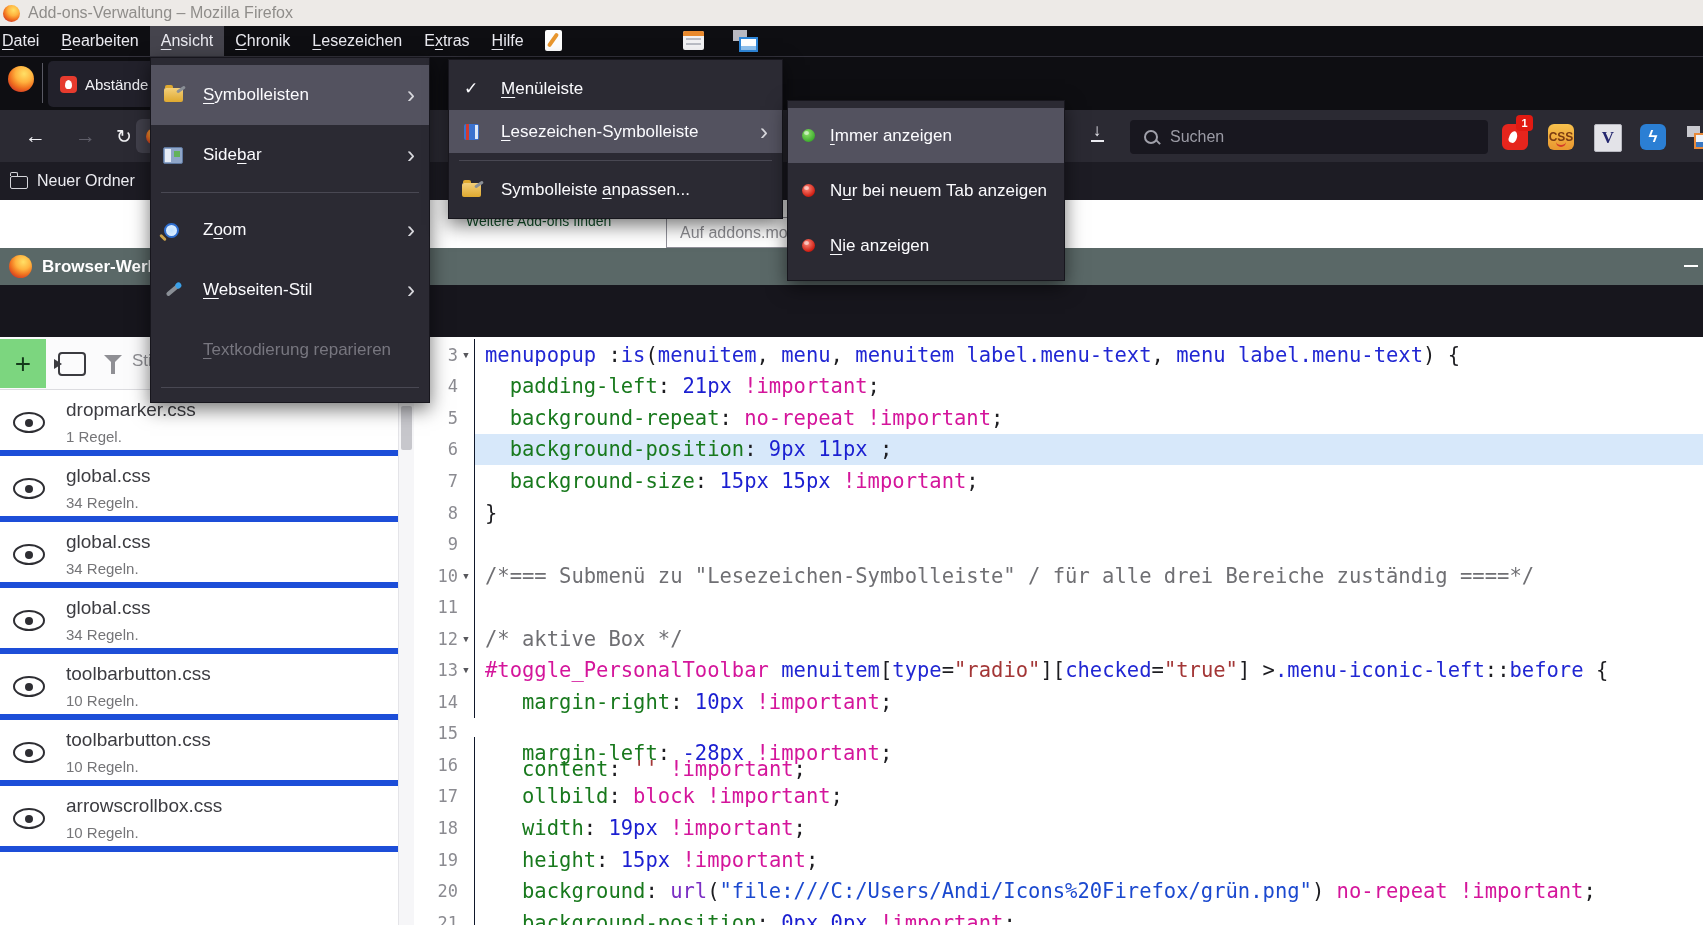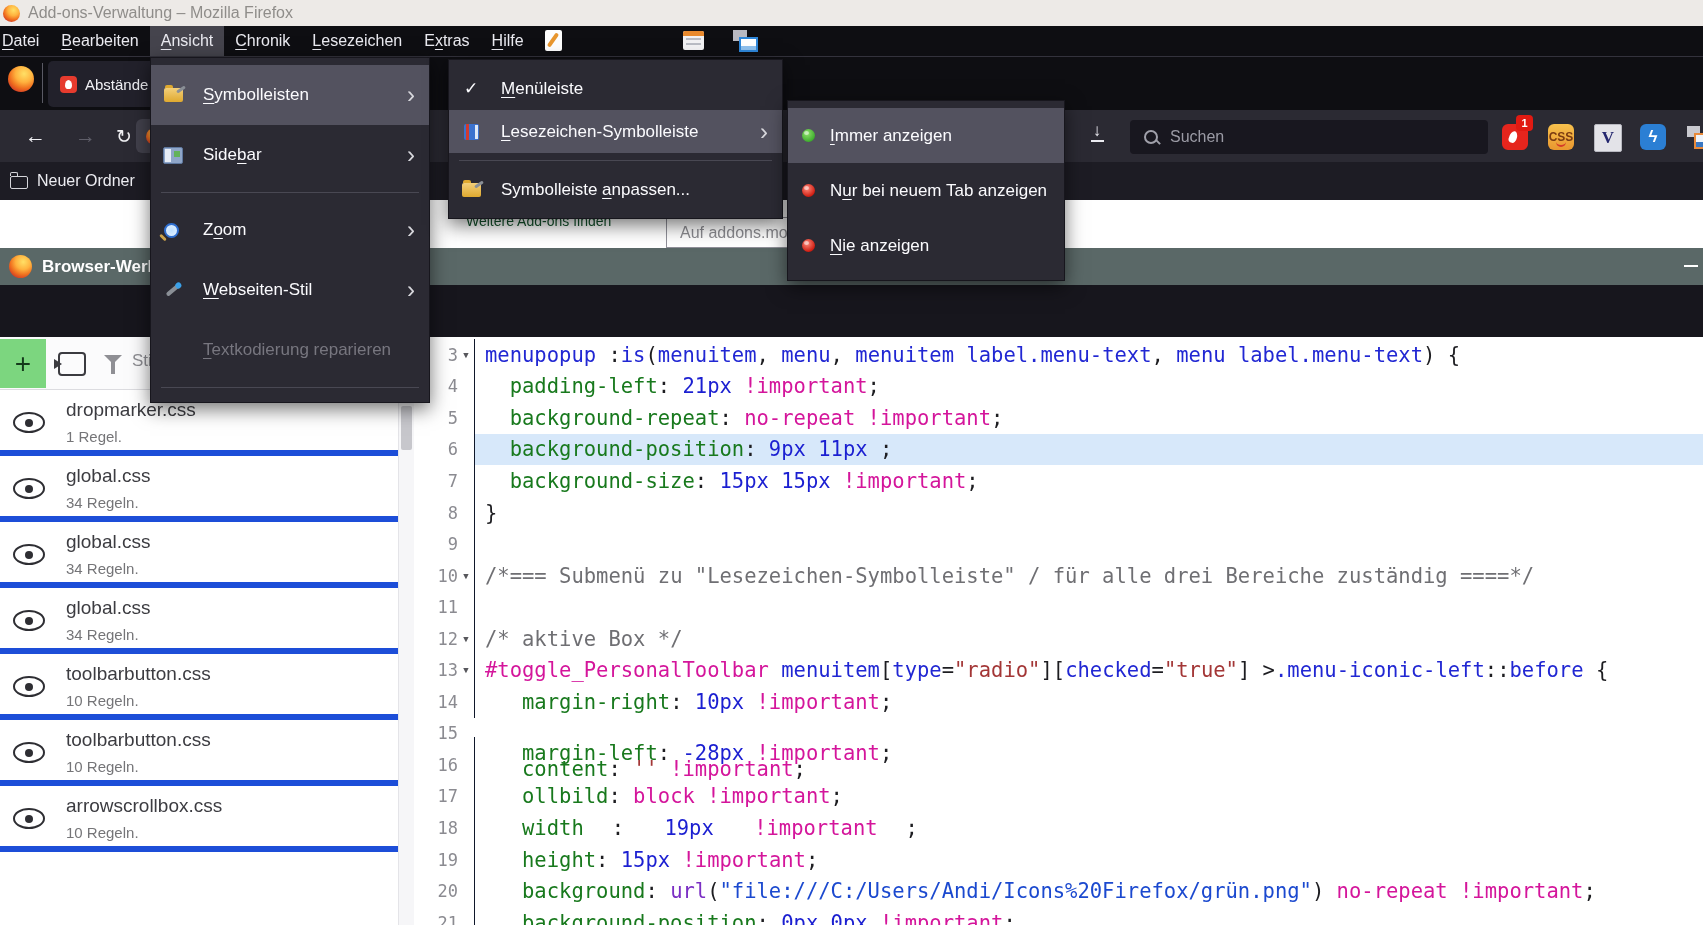--- a/index.html
+++ b/index.html
@@ -371,21 +371,21 @@
         <div class="cl"><span class="cl-num">8</span><span class="cl-fold"></span><span class="cl-code" style="padding-left: 10px;"><span class="tk-pun">}</span></span></div>
         <div class="cl"><span class="cl-num">9</span><span class="cl-fold"></span><span class="cl-code" style="padding-left: 10px;"></span></div>
         <div class="cl"><span class="cl-num">10</span><span class="cl-fold">▼</span><span class="cl-code" style="padding-left: 10px;"><span class="tk-cmt">/*=== Submenü zu "Lesezeichen-Symbolleiste" / für alle drei Bereiche zuständig ====*/</span></span></div>
         <div class="cl"><span class="cl-num">11</span><span class="cl-fold"></span><span class="cl-code" style="padding-left: 10px;"></span></div>
         <div class="cl"><span class="cl-num">12</span><span class="cl-fold">▼</span><span class="cl-code" style="padding-left: 10px;"><span class="tk-cmt">/* aktive Box */</span></span></div>
         <div class="cl"><span class="cl-num">13</span><span class="cl-fold">▼</span><span class="cl-code" style="padding-left: 10px;"><span class="tk-id">#toggle_PersonalToolbar</span><span class="tk-sel"> menuitem</span><span class="tk-pun">[</span><span class="tk-attr">type</span><span class="tk-pun">=</span><span class="tk-str">"radio"</span><span class="tk-pun">][</span><span class="tk-attr">checked</span><span class="tk-pun">=</span><span class="tk-str">"true"</span><span class="tk-pun">] &gt;</span><span class="tk-sel">.menu-iconic-left</span><span class="tk-pun">::</span><span class="tk-sel">before</span><span class="tk-pun"> {</span></span></div>
         <div class="cl"><span class="cl-num">14</span><span class="cl-fold"></span><span class="cl-code" style="padding-left: 47.02px;"><span class="tk-prop">margin-right</span><span class="tk-pun">: </span><span class="tk-num">10px</span><span class="tk-kw"> !important</span><span class="tk-pun">;</span></span></div>
         <div class="cl"><span class="cl-num">15</span><span class="cl-fold"></span><span class="cl-code" style="padding-left: 47.02px; margin-top: 39px;"><span class="tk-prop">margin-left</span><span class="tk-pun">: </span><span class="tk-num">-28px</span><span class="tk-kw"> !important</span><span class="tk-pun">;</span></span></div>
         <div class="cl"><span class="cl-num">16</span><span class="cl-fold"></span><span class="cl-code" style="padding-left: 47.02px; margin-top: 8px;"><span class="tk-prop">content</span><span class="tk-pun">: </span><span class="tk-str">''</span><span class="tk-kw"> !important</span><span class="tk-pun">;</span></span></div>
         <div class="cl"><span class="cl-num">17</span><span class="cl-fold"></span><span class="cl-code" style="padding-left: 47.02px;"><span class="tk-prop">ollbild</span><span class="tk-pun">: </span><span class="tk-kw">block</span><span class="tk-kw"> !important</span><span class="tk-pun">;</span></span></div>
-        <div class="cl"><span class="cl-num">18</span><span class="cl-fold"></span><span class="cl-code" style="padding-left: 47.02px; gap: 28px;"><span class="tk-prop">width</span><span class="tk-pun">: </span><span class="tk-num">19px</span><span class="tk-kw"> !important</span><span class="tk-pun">;</span></span></div>
+        <div class="cl"><span class="cl-num">18</span><span class="cl-fold"></span><span class="cl-code" style="padding-left: 47.02px;"><span class="tk-prop">width</span><span class="tk-pun">: </span><span class="tk-num">19px</span><span class="tk-kw"> !important</span><span class="tk-pun">;</span></span></div>
         <div class="cl"><span class="cl-num">19</span><span class="cl-fold"></span><span class="cl-code" style="padding-left: 47.02px;"><span class="tk-prop">height</span><span class="tk-pun">: </span><span class="tk-num">15px</span><span class="tk-kw"> !important</span><span class="tk-pun">;</span></span></div>
         <div class="cl"><span class="cl-num">20</span><span class="cl-fold"></span><span class="cl-code" style="padding-left: 47.02px;"><span class="tk-prop">background</span><span class="tk-pun">: </span><span class="tk-fn">url</span><span class="tk-pun">(</span><span class="tk-ustr">"file:///C:/Users/Andi/Icons%20Firefox/grün.png"</span><span class="tk-pun">)</span><span class="tk-kw"> no-repeat</span><span class="tk-kw"> !important</span><span class="tk-pun">;</span></span></div>
         <div class="cl"><span class="cl-num">21</span><span class="cl-fold"></span><span class="cl-code" style="padding-left: 47.02px;"><span class="tk-prop">background-position</span><span class="tk-pun">: </span><span class="tk-num">0px 0px</span><span class="tk-kw"> !important</span><span class="tk-pun">;</span></span></div>
       </div>
   </div>
 
   <div class="menu-panel" style="left:150px;top:57px;width:280px;z-index:50;">
     <div class="m-row hl">
       <span class="m-ico">
           <span class="ic-folder"></span>

